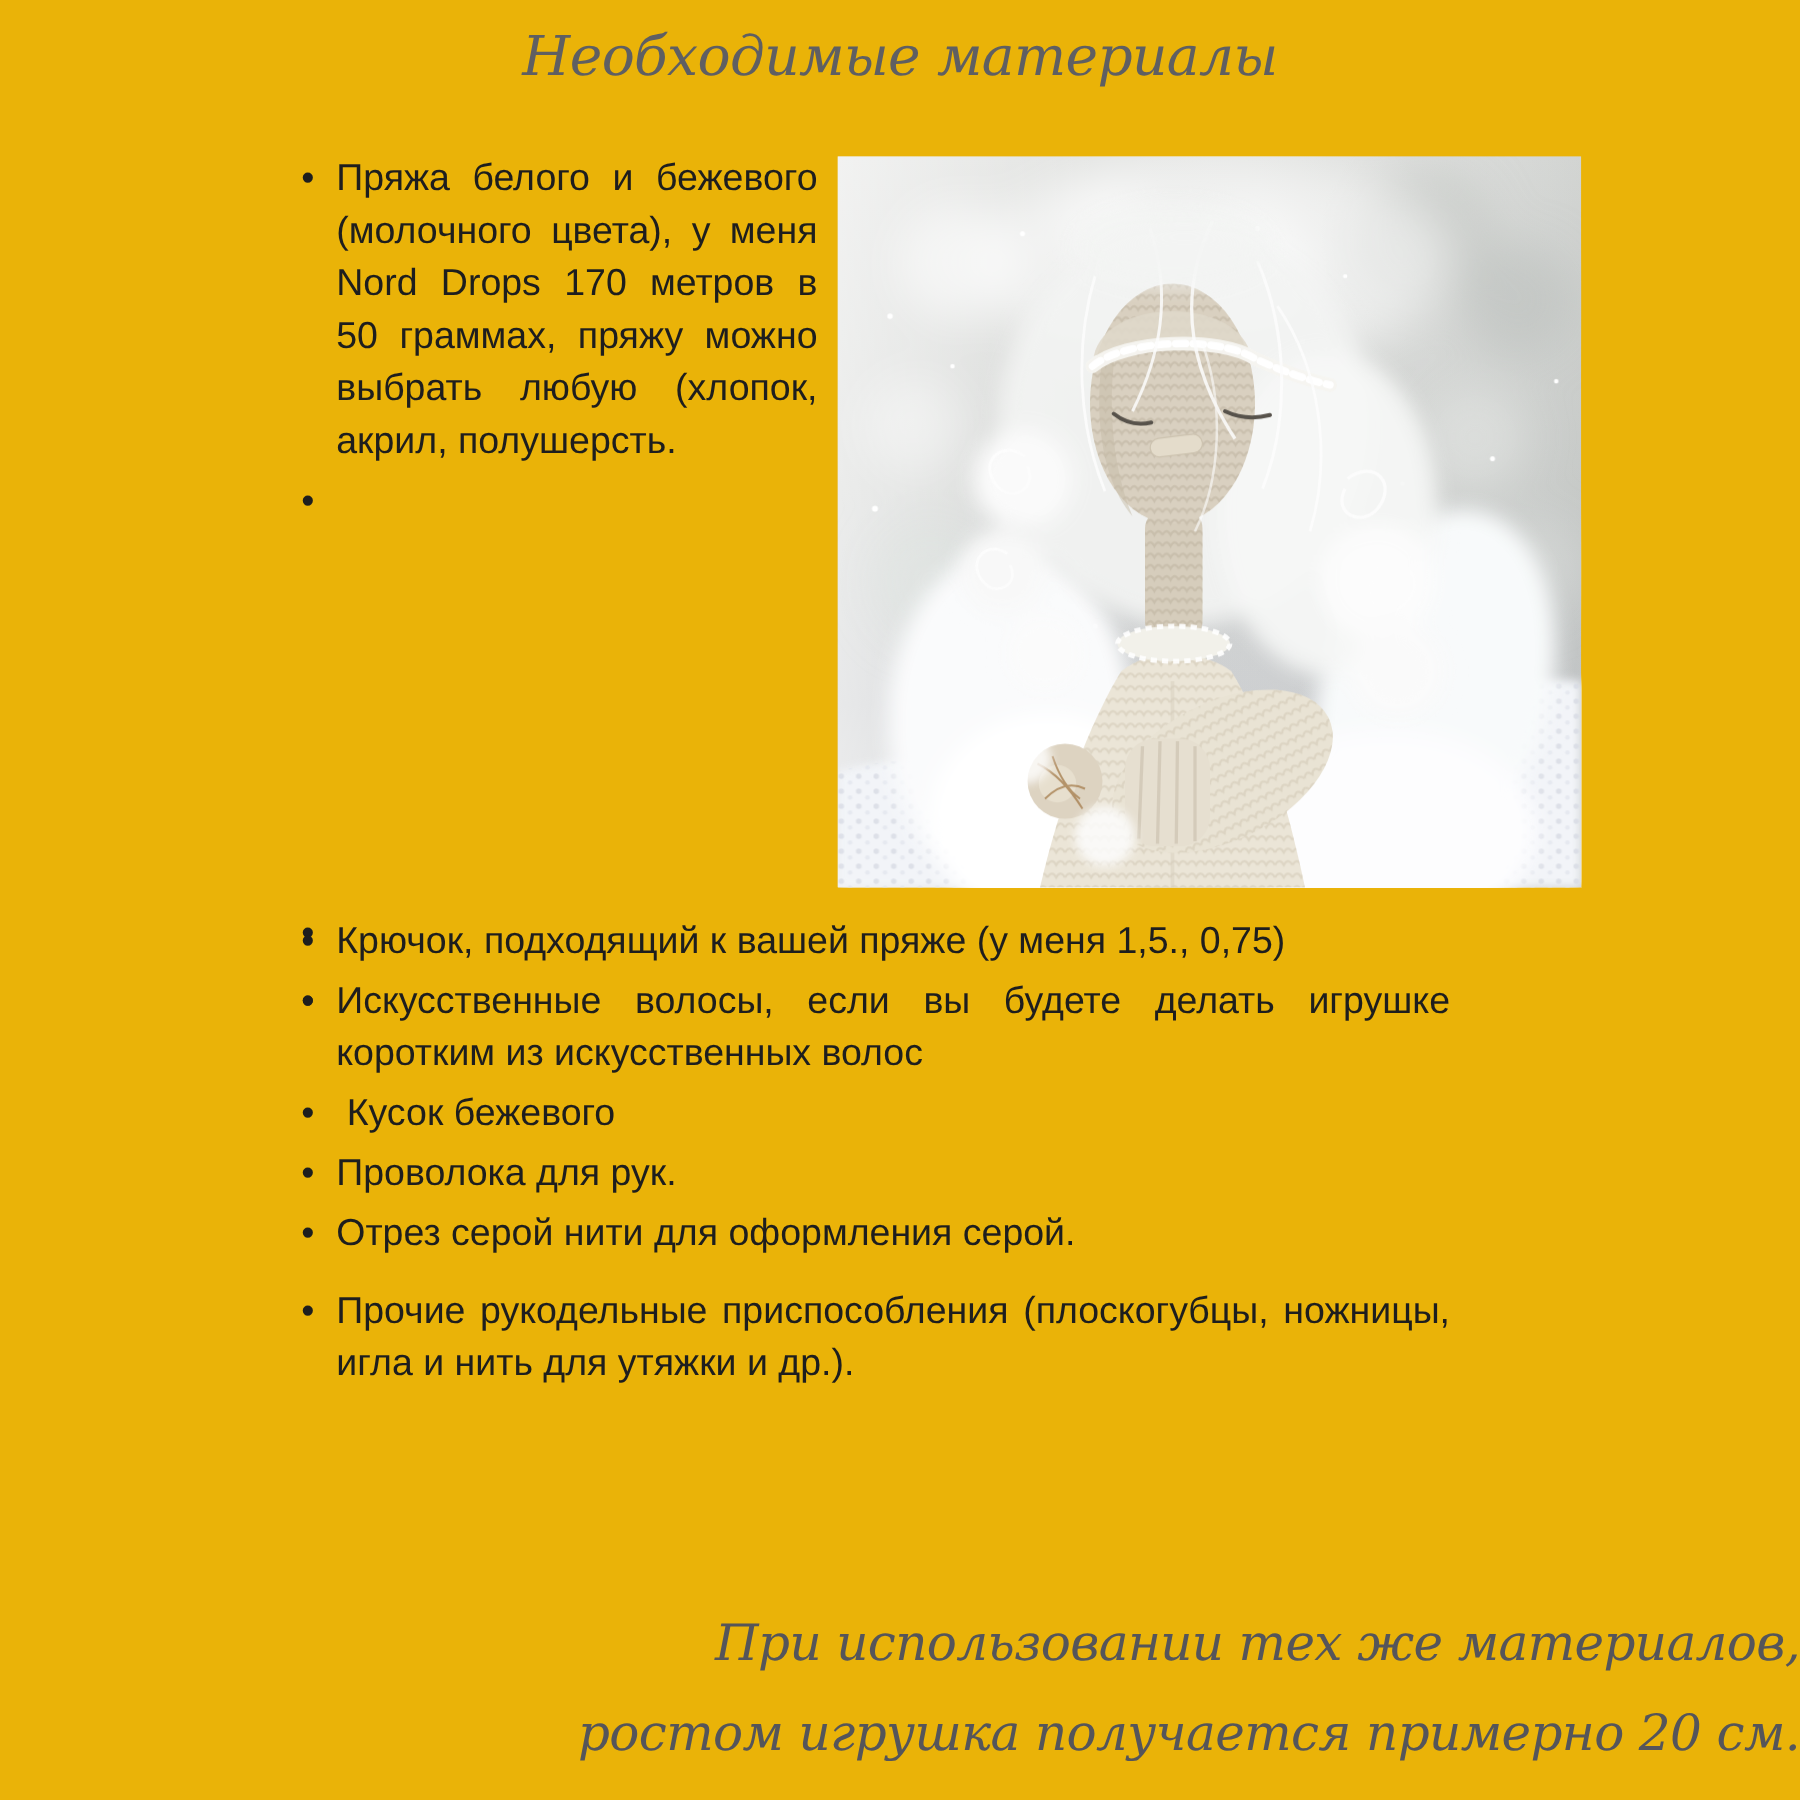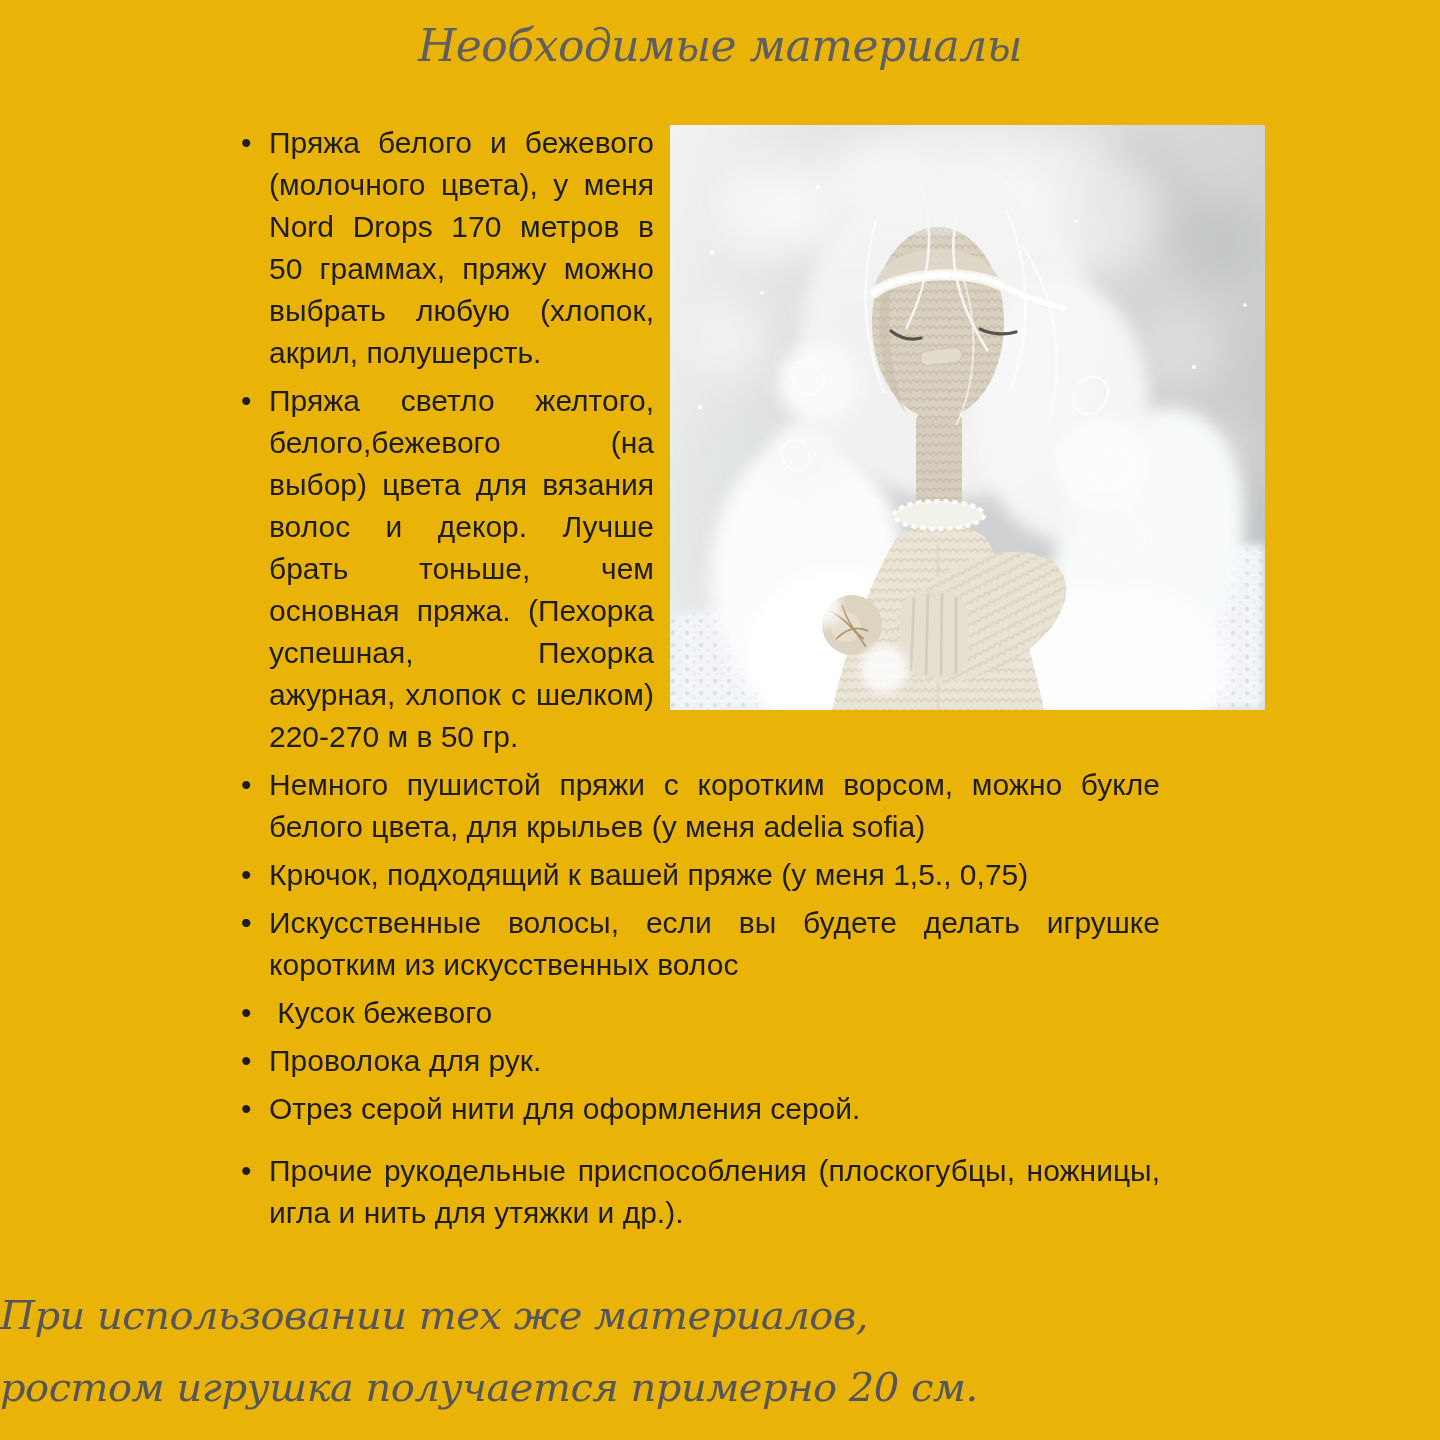--- a/index.html
+++ b/index.html
@@ -59,21 +59,21 @@
     top: 0;
   }
   ul.materials li .item-text { white-space: pre-wrap; }
   ul.materials li:nth-child(3) { clear: right; }
   ul.materials li:last-child { margin-top: 20px; }
   .footer {
     position: absolute;
     top: 1292px;
     left: 0;
     width: 100%;
-    text-align: left;
+    text-align: right;
     font-family: "DejaVu Serif", serif;
     font-style: italic;
     font-weight: 400;
     font-size: 40px;
     letter-spacing: -0.5px;
     color: #55555a;
   }
   .footer p { margin: 0 0 26px 0; }
 </style>
 </head>
@@ -229,22 +229,22 @@
           <path d="M150,240 c-20,-14 -38,6 -22,24 c12,13 32,2 24,-16" stroke-width="2.4"></path>
           <path d="M136,318 c-18,-12 -34,8 -18,24 c10,10 28,0 20,-15" stroke-width="2.2"></path>
           <path d="M292,150 C310,200 306,260 286,300" stroke-width="2" opacity="0.7"></path>
         </g>
         <ellipse cx="268" cy="70" rx="80" ry="34" fill="#f3f4f3" opacity="0.8" filter="url(#b8)"></ellipse>
       </svg>
     </figure>
 
     <ul class="materials" id="materials-list">
         <li><span class="marker">•</span><span class="item-text">Пряжа белого и бежевого (молочного цвета), у меня Nord Drops 170 метров в 50 граммах, пряжу можно выбрать любую (хлопок, акрил, полушерсть.</span></li>
-        <li><span class="marker">•</span><span class="item-text">Пряжа светло желтого, белого,бежевого (на выбор) цвета для вязания волос и декор. Лучше брать тоньше, чем основная пряжа. (Пехорка успешная, Пехорка ажурная, хлопок с шелком) 220-270 м в 50 гр.</span></li>
-        <li><span class="marker">•</span><span class="item-text">Немного пушистой пряжи с коротким ворсом, можно букле белого цвета, для крыльев (у меня adelia sofia)</span></li>
+        <li><span class="marker">•</span></li>
+        <li><span class="marker">•</span></li>
         <li><span class="marker">•</span><span class="item-text">Крючок, подходящий к вашей пряже (у меня 1,5., 0,75)</span></li>
         <li><span class="marker">•</span></li>
         <li><span class="marker">•</span><span class="item-text">Искусственные волосы, если вы будете делать игрушке коротким из искусственных волос</span></li>
         <li><span class="marker">•</span><span class="item-text"> Кусок бежевого</span></li>
         <li><span class="marker">•</span><span class="item-text">Проволока для рук.</span></li>
         <li><span class="marker">•</span><span class="item-text">Отрез серой нити для оформления серой.</span></li>
         <li><span class="marker">•</span><span class="item-text">Прочие рукодельные приспособления (плоскогубцы, ножницы, игла и нить для утяжки и др.).</span></li>
       </ul>
 
   </div>

